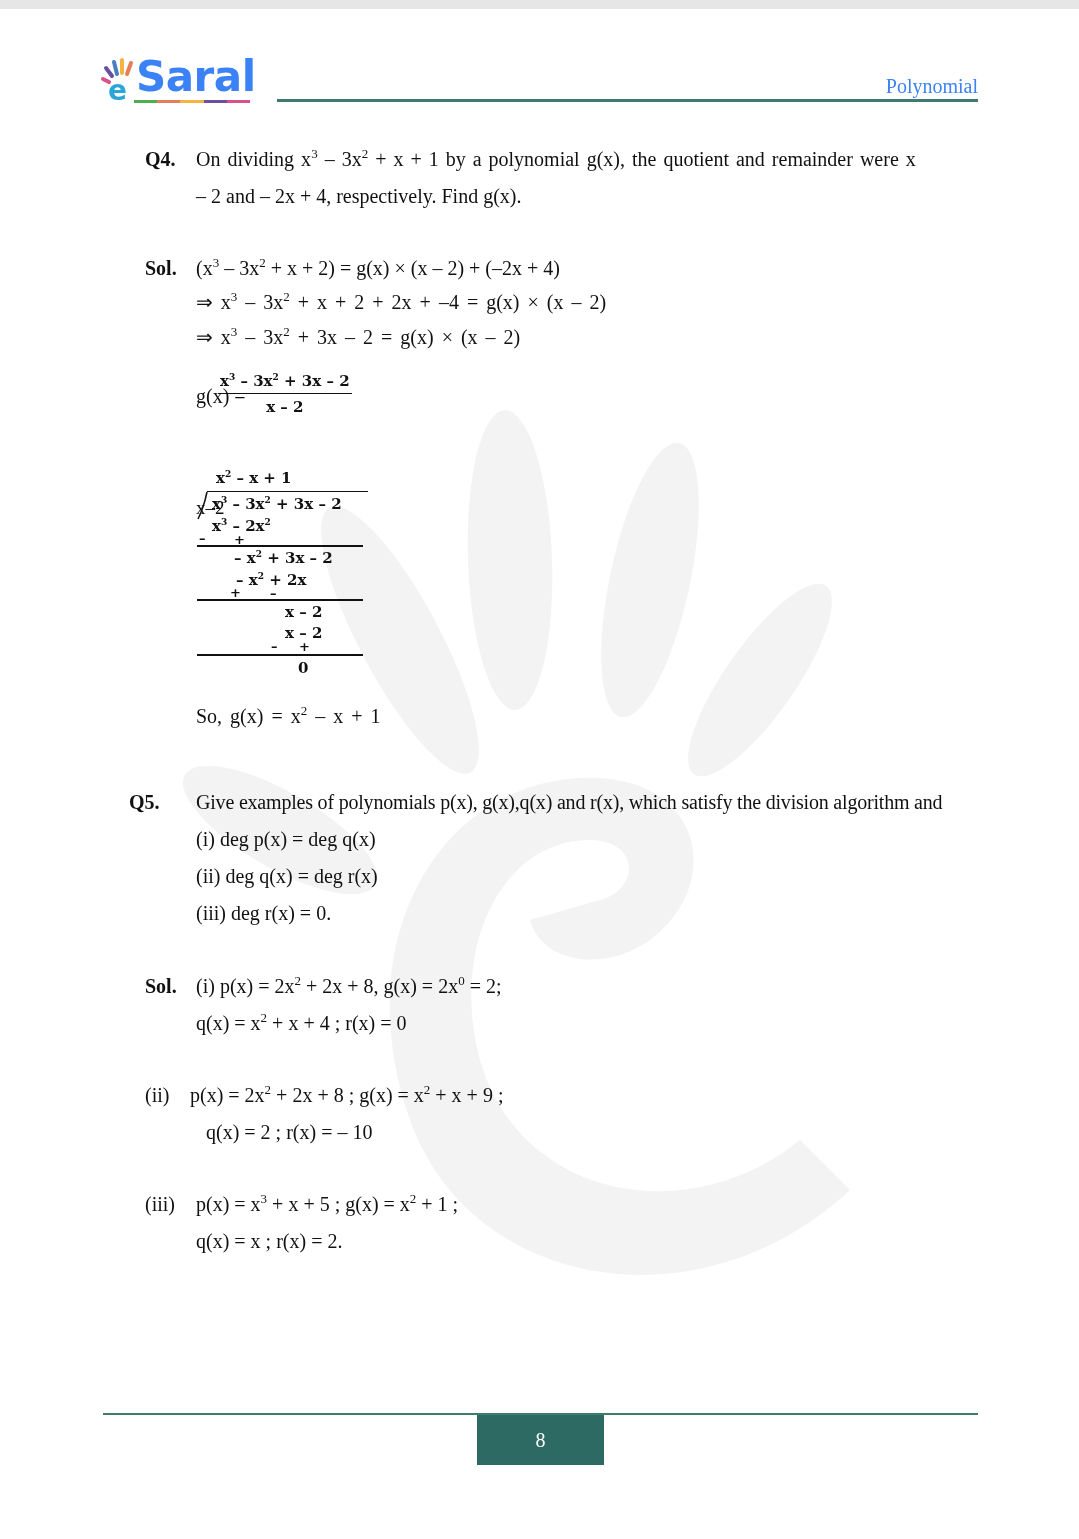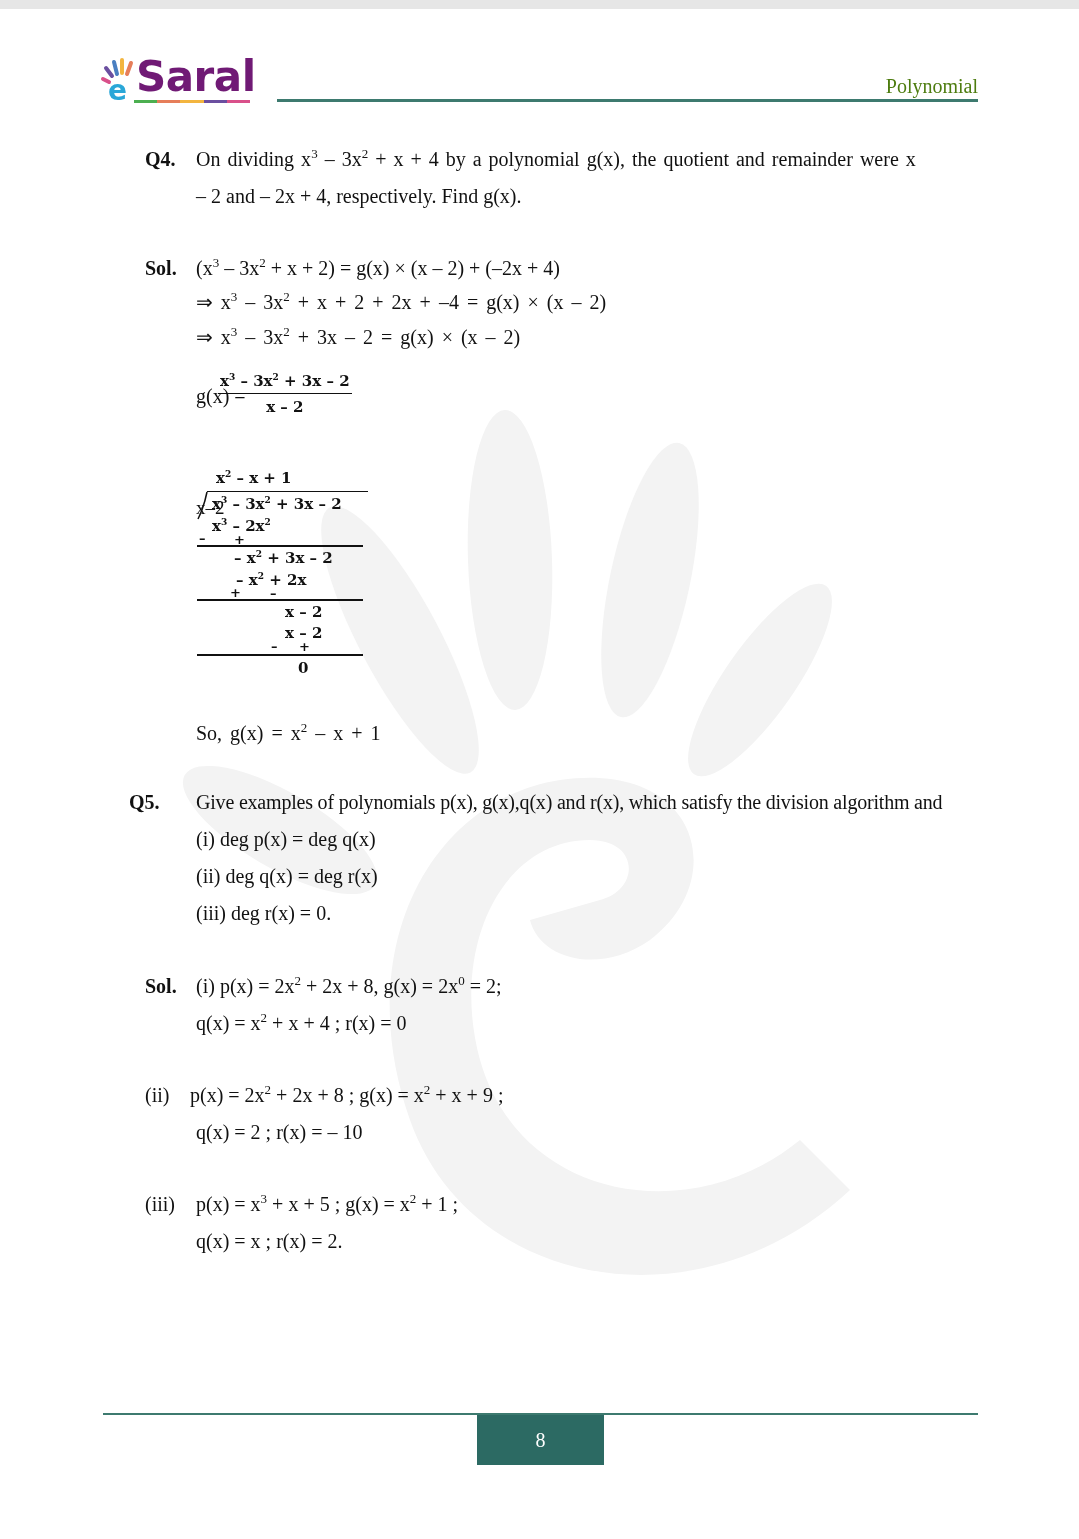--- a/index.html
+++ b/index.html
@@ -2,25 +2,25 @@
 <html><head>
 <meta charset="utf-8">
 <style>
   html, body { margin:0; padding:0; background:#fff; }
   body { width:1079px; height:1539px; position:relative; overflow:hidden;
          font-family:"Liberation Serif", serif; color:#111; }
   .topbar { position:absolute; left:0; top:0; width:1079px; height:9px; background:#e6e6e6; }
   .watermark { position:absolute; left:0; top:0; width:1079px; height:1539px; pointer-events:none; }
   .logo { position:absolute; left:100px; top:58px; width:160px; height:50px; }
   .logo-text { position:absolute; left:36px; top:-6px; font-family:"DejaVu Sans", sans-serif;
-               font-size:42px; font-weight:bold; color:#701a75; letter-spacing:-0.5px; }
+               font-size:42px; font-weight:bold; color:#3b82f6; letter-spacing:-0.5px; }
   .logo-underline { position:absolute; left:34px; top:42px; height:3px; width:116px; display:flex; }
   .logo-underline span { flex:1; }
   .header-line { position:absolute; left:277px; top:99px; width:701px; height:3px; background:#3d7a6f; }
-  .header-title { position:absolute; right:101px; top:75px; font-size:20px; color:#4d7c0f; }
+  .header-title { position:absolute; right:101px; top:75px; font-size:20px; color:#3b82f6; }
   .abs { position:absolute; font-size:20px; line-height:1; white-space:nowrap;margin-left:42px; }
   .lbl { font-weight:bold; }
   sup { font-size:13px; vertical-align:0; position:relative; top:-8px; }
   .frac { position:absolute; left:218px; top:372px; text-align:center; font-family:"DejaVu Serif", serif; font-weight:bold; font-size:15px; }
   .frac .num { padding:0 2px 3px 2px; border-bottom:1px solid #111; }
   .frac .den { padding-top:4px; }
   .frac sup, .ld sup { font-size:9px; top:-6px; }
   .ld { position:absolute; font-family:"DejaVu Serif", serif; font-weight:bold; font-size:15px; white-space:nowrap; line-height:1;text-align:right; }
   .ld-line { position:absolute; height:2px; background:#111; }
   .sign { position:absolute; font-family:"DejaVu Sans", sans-serif; font-weight:bold; font-size:13px; line-height:1; }
@@ -62,21 +62,21 @@
       <span style="background:#f3b53f"></span>
       <span style="background:#6b4fa0"></span>
       <span style="background:#d9508a"></span>
   </div>
 </div>
 <div class="header-line"></div>
 <div class="header-title">Polynomial</div>
 
 <div class="abs lbl" style="left:103px;top:149px">Q4.</div>
 <div class="abs" style="left:154px;top:149px;word-spacing:2px">
-  <span>On dividing x</span><sup>3</sup><span> – 3x</span><sup>2</sup><span> + x + 4 by a polynomial g(x), the quotient and remainder were x</span>
+  <span>On dividing x</span><sup>3</sup><span> – 3x</span><sup>2</sup><span> + x + 1 by a polynomial g(x), the quotient and remainder were x</span>
 </div>
 <div class="abs" style="left:154px;top:186px">– 2 and – 2x + 4, respectively. Find g(x).</div>
 
 <div class="abs lbl" style="left:103px;top:258px">Sol.</div>
 <div class="abs" style="left:154px;top:258px">
   <span>(x</span><sup>3</sup><span> – 3x</span><sup>2</sup><span> + x + 2) = g(x) × (x – 2) + (–2x + 4)</span>
 </div>
 <div class="abs" style="left:154px;top:292px;word-spacing:3px">
   <span>⇒ x</span><sup>3</sup><span> – 3x</span><sup>2</sup><span> + x + 2 + 2x + –4 = g(x) × (x – 2)</span>
 </div>
@@ -122,21 +122,21 @@
   <div class="ld-line" style="left:197px;top:599px;width:166px"></div>
 
   <div class="ld" style="left:285px;top:605px">x – 2</div>
   <div class="ld" style="left:285px;top:626px">x – 2</div>
   <div class="sign" style="left:271px;top:640px">–</div>
   <div class="sign" style="left:299px;top:640px">+</div>
   <div class="ld-line" style="left:197px;top:654px;width:166px"></div>
   <div class="ld" style="left:298px;top:661px">0</div>
 </div>
 
-<div class="abs" style="left:154px;top:723px;word-spacing:3px">
+<div class="abs" style="left:154px;top:706px;word-spacing:3px">
   <span>So, g(x) = x</span><sup>2</sup><span> – x + 1</span>
 </div>
 
 <div class="abs lbl" style="left:87px;top:792px">Q5.</div>
 <div class="abs" style="left:154px;top:792px;letter-spacing:-0.2px">Give examples of polynomials p(x), g(x),q(x) and r(x), which satisfy the division algorithm and</div>
 <div class="abs" style="left:154px;top:829px">(i) deg p(x) = deg q(x)</div>
 <div class="abs" style="left:154px;top:866px">(ii) deg q(x) = deg r(x)</div>
 <div class="abs" style="left:154px;top:903px">(iii) deg r(x) = 0.</div>
 
 <div class="abs lbl" style="left:103px;top:976px">Sol.</div>
@@ -144,21 +144,21 @@
   <span>(i) p(x) = 2x</span><sup>2</sup><span> + 2x + 8, g(x) = 2x</span><sup>0</sup><span> = 2;</span>
 </div>
 <div class="abs" style="left:154px;top:1013px">
   <span>q(x) = x</span><sup>2</sup><span> + x + 4 ; r(x) = 0</span>
 </div>
 
 <div class="abs" style="left:103px;top:1085px">(ii)</div>
 <div class="abs" style="left:148px;top:1085px">
   <span>p(x) = 2x</span><sup>2</sup><span> + 2x + 8 ; g(x) = x</span><sup>2</sup><span> + x + 9 ;</span>
 </div>
-<div class="abs" style="left:154px;top:1122px">q(x) = 2 ; r(x) = – 10</div>
+<div class="abs" style="left:164px;top:1122px">q(x) = 2 ; r(x) = – 10</div>
 
 <div class="abs" style="left:103px;top:1194px">(iii)</div>
 <div class="abs" style="left:154px;top:1194px">
   <span>p(x) = x</span><sup>3</sup><span> + x + 5 ; g(x) = x</span><sup>2</sup><span> + 1 ;</span>
 </div>
 <div class="abs" style="left:154px;top:1231px">q(x) = x ; r(x) = 2.</div>
 
 <div class="footer-line"></div>
 <div class="page-box">
   <span>8</span>

